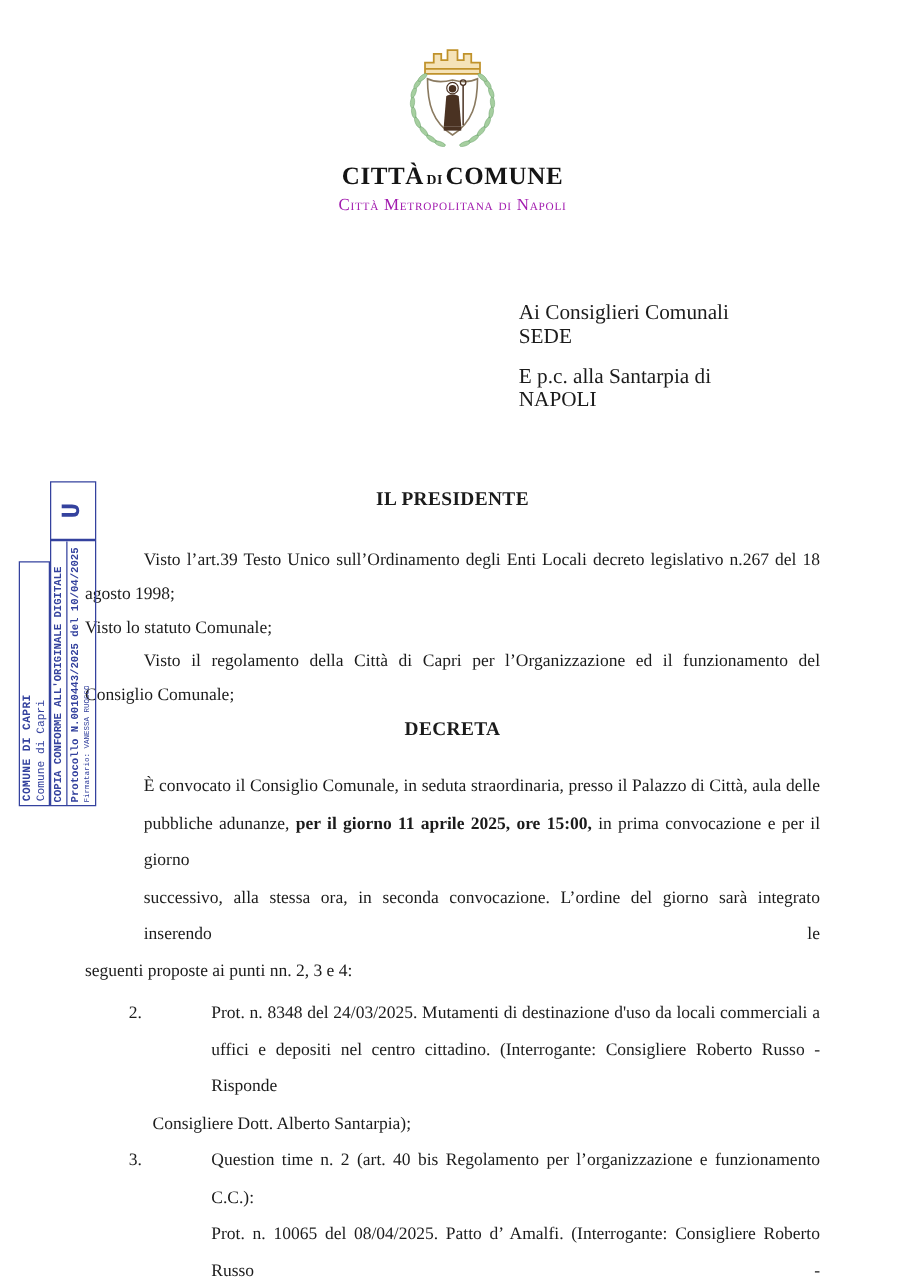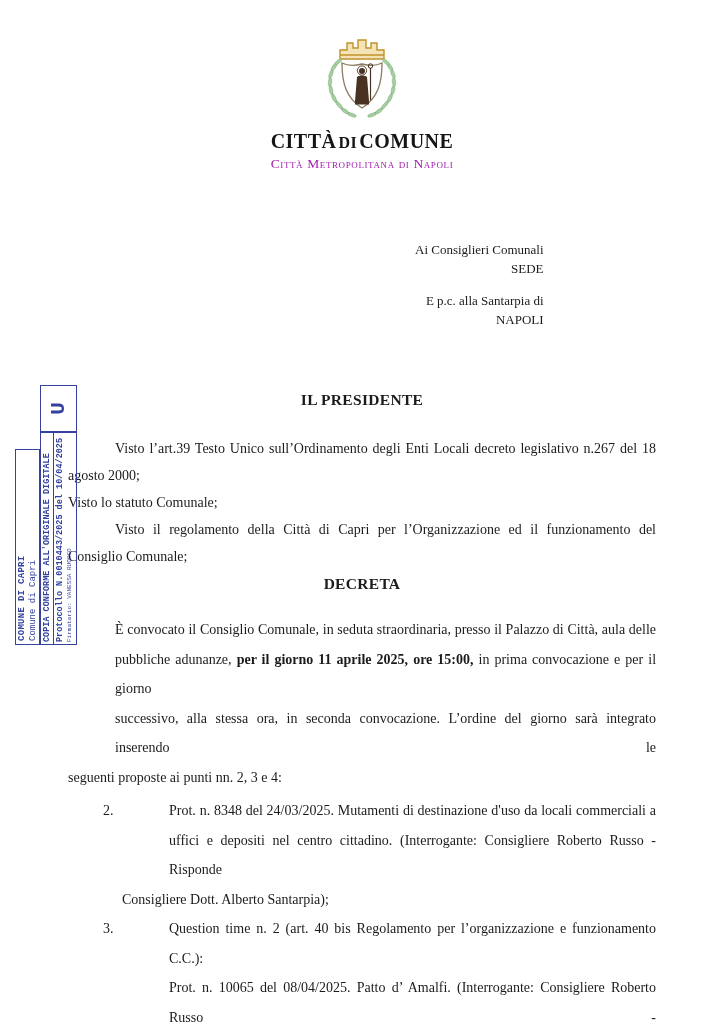--- a/index.html
+++ b/index.html
@@ -6,25 +6,25 @@
   html,body { background:#ffffff; }
   .page {
     position:relative; width:724px; height:1024px; overflow:hidden;
     background:#ffffff; font-family:"Liberation Serif", serif; color:#1b1b1b;
   }
 
   
   .header { position:absolute; top:28px; left:0; width:100%; text-align:center; }
   .arms { display:block; margin:0 auto; }
   .city-title { margin-top:10px; font-weight:bold; font-size:20px; letter-spacing:0.5px; color:#151515; }
-  .city-title .di { font-size:16px; margin:0 2px;text-align:center; }
+  .city-title .di { font-size:11px; margin:0 2px;text-align:center; }
   .city-subtitle { margin-top:3px; font-variant:small-caps; font-size:13.5px; letter-spacing:0.6px; color:#a21caf; }
 
   
-  .recipients { position:absolute; left:415px; top:241px; font-size:13px; line-height:18.5px;text-align:right; }
+  .recipients { position:absolute; left:415px; top:241px; font-size:17px; line-height:18.5px; }
   .recipients .group { margin-bottom:14px; }
   .ul { }
 
   
   .stamp-wrap { position:absolute; left:15px; top:385px; width:62px; height:260px; z-index:5; }
   .stamp {
     width:260px; height:62px; transform-origin:0 0;
     transform:rotate(-90deg) translateX(-260px);
     position:relative; color:#34429e;
     font-family:"Liberation Mono", monospace; line-height:1;
@@ -140,21 +140,21 @@
       </div>
       <div class="boxU">U</div>
     </div>
   </div>
 
   <div class="content">
     <div class="h-center role-heading">IL PRESIDENTE</div>
 
     <div class="premises">
       <div class="jl">Visto l’art.39 Testo Unico sull’Ordinamento degli Enti Locali decreto legislativo n.267 del 18</div>
-      <div class="jl-last">agosto 2000;</div>
+      <div class="jl-last">agosto 1998;</div>
       <div class="jl-last">Visto lo statuto Comunale;</div>
       <div class="jl">Visto il regolamento della Città di Capri per l’Organizzazione ed il funzionamento del</div>
       <div class="jl-last">Consiglio Comunale;</div>
       <div class="h-center decree-heading">DECRETA</div>
     </div>
 
     <div class="convocation">
       <div class="jl">È convocato il Consiglio Comunale, in seduta straordinaria, presso il Palazzo di Città, aula delle</div>
       <div class="jl"><span>pubbliche adunanze, </span><span class="b ul">per il giorno 11 aprile 2025, ore 15:00,</span><span> in prima convocazione e per il giorno</span></div>
       <div class="jl">successivo, alla stessa ora, in seconda convocazione. L’ordine del giorno sarà integrato inserendo le</div>

